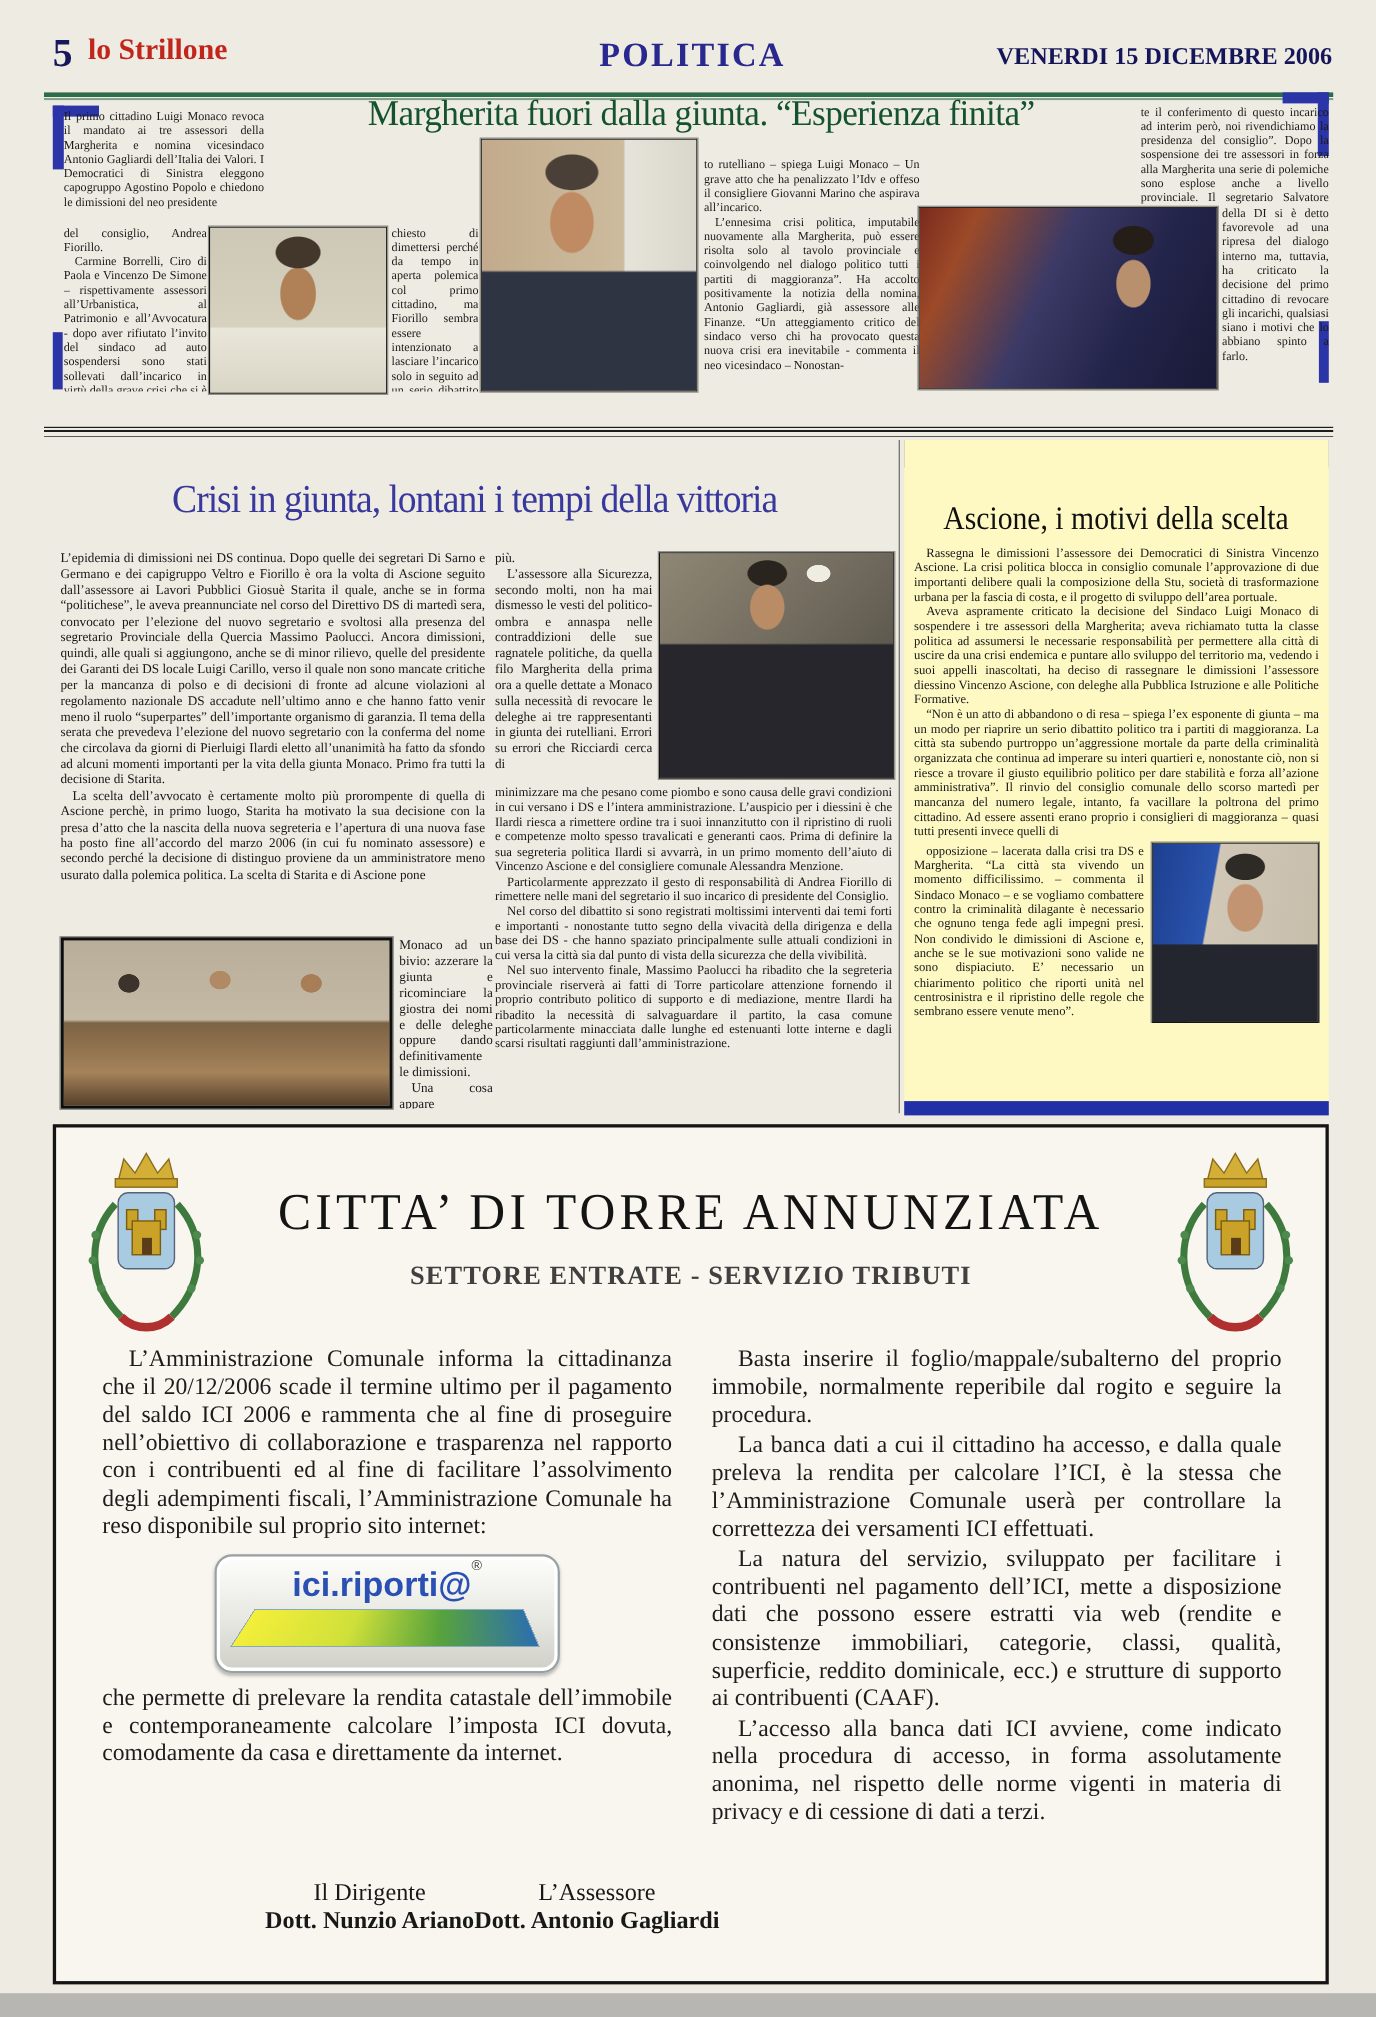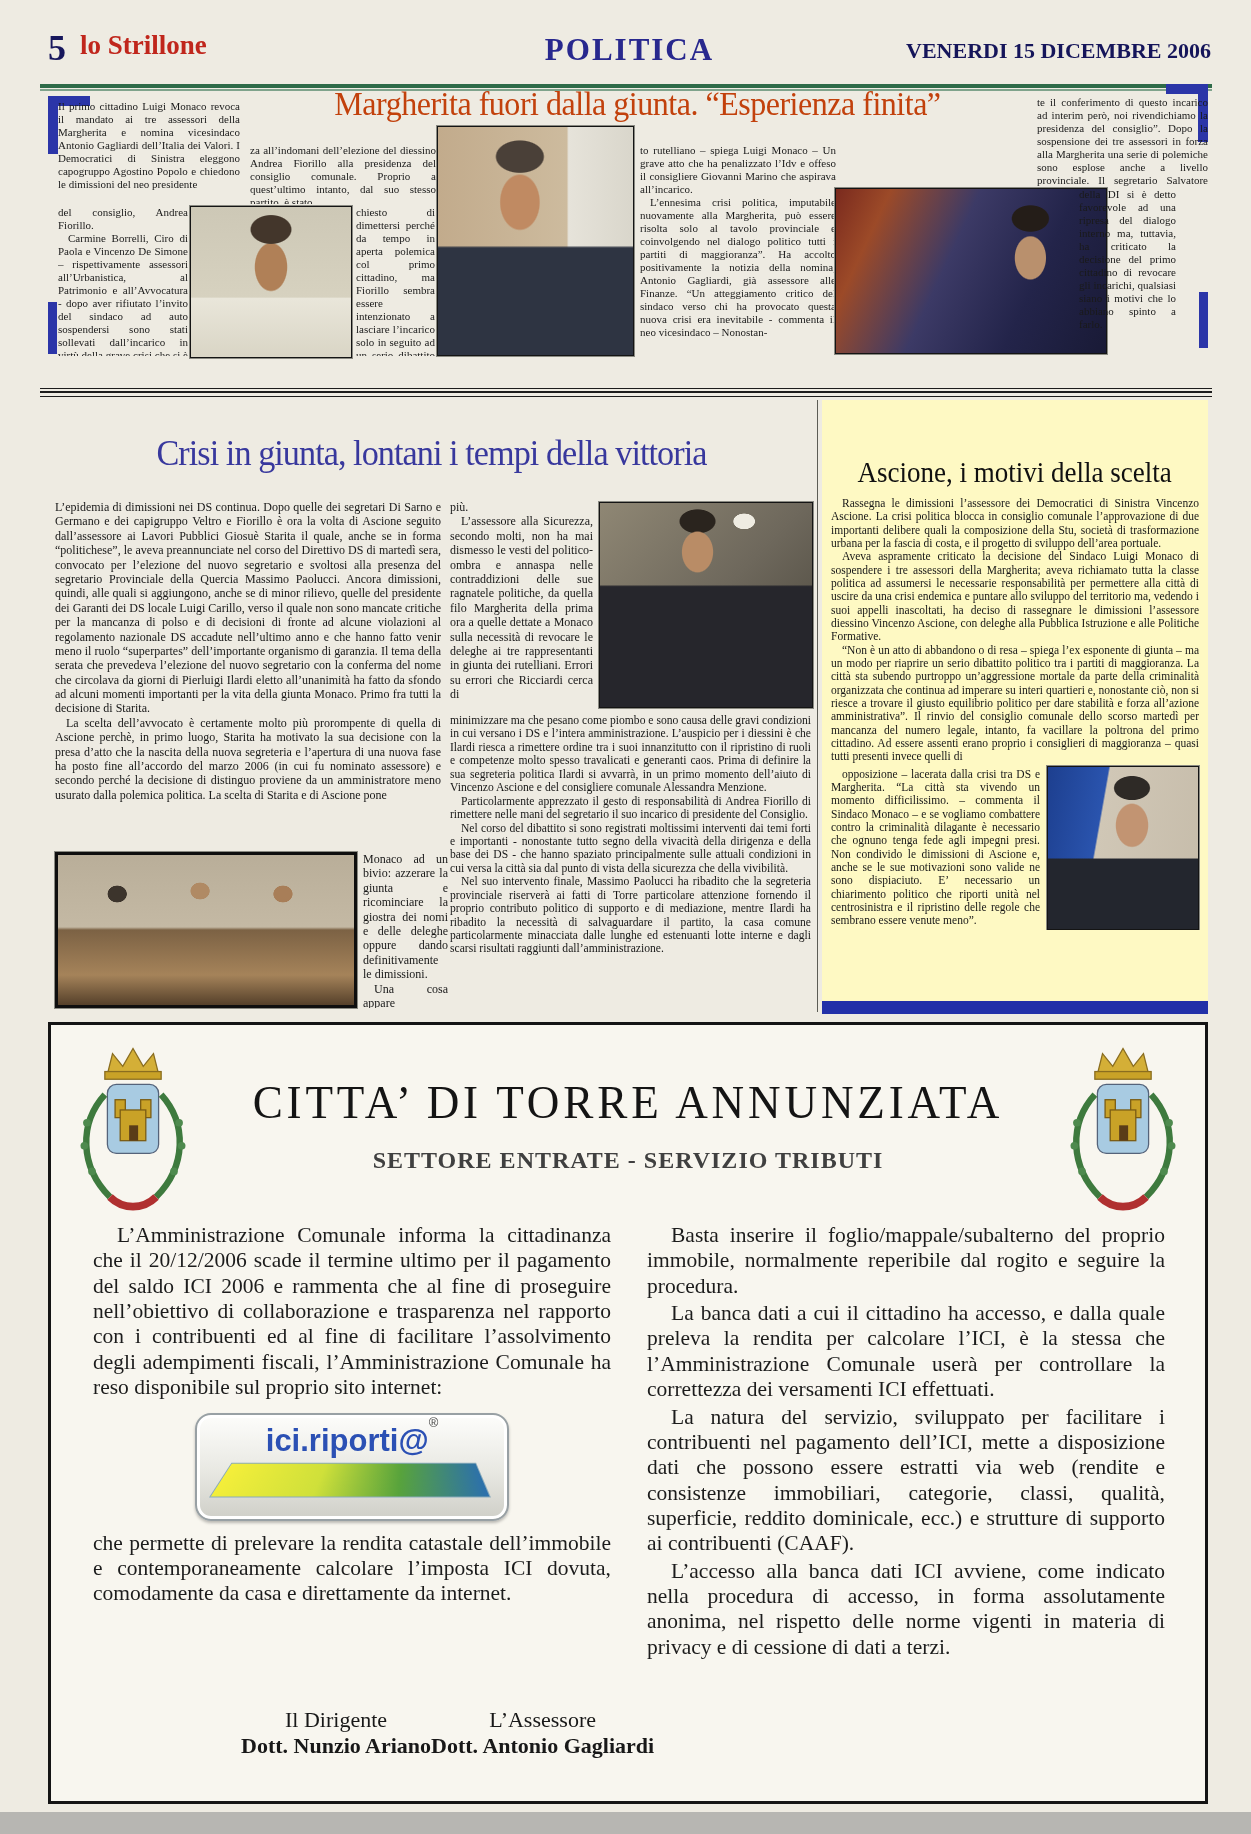--- a/index.html
+++ b/index.html
@@ -21,21 +21,21 @@
   .pagenum{font-size:36px;font-weight:bold;color:#17175c;display:inline-block;vertical-align:top;line-height:1;}
   .masthead{font-size:27px;font-weight:bold;color:#c0261c;display:inline-block;margin-left:10px;vertical-align:top;line-height:1.15;}
   .section{position:absolute;left:50%;transform:translateX(-50%);top:2px;font-size:31px;font-weight:bold;color:#28288e;letter-spacing:2px;}
   .idate{position:absolute;right:0;top:8px;font-size:22px;font-weight:bold;color:#15155a;}
   .green-rule{position:absolute;left:40px;top:84px;width:1172px;height:7px;
     background:linear-gradient(#2e6b48 0 4px,#eeebe2 4px 5px,#7fa38c 5px 7px);}
 
   
   .top-article{position:absolute;left:48px;top:96px;width:1160px;height:266px;}
   .top-headline{position:absolute;left:192px;top:-10px;width:795px;text-align:center;
-    font-size:33px;color:#c2410c;white-space:nowrap;letter-spacing:-0.5px;}
+    font-size:33px;color:#14532d;white-space:nowrap;letter-spacing:-0.5px;}
   .top-headline span{display:inline-block;transform:scaleX(.97);transform-origin:center;}
   .tcol{position:absolute;font-size:11px;line-height:1.18;text-align:justify;overflow:hidden;color:#1a1a1a;}
   .tcol p{margin:0;text-indent:10px;}
   .tcol p.ni{text-indent:0;}
   .bracket{position:absolute;background:#2b35a8;}
 
   
   .ph{position:absolute;border:1px solid #141414;outline:1px solid #8a8a82;background:#999;}
   .ph-a{background:
     radial-gradient(ellipse 34px 24px at 50% 15%, #43362b 58%, rgba(0,0,0,0) 62%),
@@ -151,41 +151,38 @@
     <h1 class="top-headline" style="margin:0;font-weight:normal;"><span>Margherita fuori dalla giunta. “Esperienza finita”</span></h1>
 
     <div class="tcol" style="left:10px;top:4px;width:182px;height:106px;">
       <p class="ni">Il primo cittadino Luigi Monaco revoca il mandato ai tre assessori della Margherita e nomina vicesindaco Antonio Gagliardi dell’Italia dei Valori. I Democratici di Sinistra eleggono capogruppo Agostino Popolo e chiedono le dimissioni del neo presidente</p>
     </div>
     <div class="tcol" style="left:10px;top:110px;width:130px;height:150px;">
       <p class="ni">del consiglio, Andrea Fiorillo.</p>
       <p>Carmine Borrelli, Ciro di Paola e Vincenzo De Simone – rispettivamente assessori all’Urbanistica, al Patrimonio e all’Avvocatura - dopo aver rifiutato l’invito del sindaco ad auto sospendersi sono stati sollevati dall’incarico in virtù della grave crisi che si è riaperta in maggioran-</p>
     </div>
 
-    <div class="tcol" style="left:202px;top:48px;width:186px;height:60px;">
-      <p class="ni">za all’indomani dell’elezione del diessino Andrea Fiorillo alla presidenza del consiglio comunale. Proprio a quest’ultimo intanto, dal suo stesso partito, è stato</p>
-    </div>
     <div class="tcol" style="left:308px;top:110px;width:79px;height:150px;">
       <p class="ni">chiesto di dimettersi perché da tempo in aperta polemica col primo cittadino, ma Fiorillo sembra essere intenzionato a lasciare l’incarico solo in seguito ad un serio dibattito politico.</p>
 
     </div>
     <div class="ph ph-a" style="left:142px;top:110px;width:160px;height:150px;"></div>
 
     <div class="ph ph-b" style="left:389px;top:30px;width:195px;height:228px;"></div>
 
     <div class="tcol" style="left:592px;top:48px;width:196px;height:212px;">
       <p class="ni">to rutelliano – spiega Luigi Monaco – Un grave atto che ha penalizzato l’Idv e offeso il consigliere Giovanni Marino che aspirava all’incarico.</p>
       <p>L’ennesima crisi politica, imputabile nuovamente alla Margherita, può essere risolta solo al tavolo provinciale e coinvolgendo nel dialogo politico tutti i partiti di maggioranza”. Ha accolto positivamente la notizia della nomina, Antonio Gagliardi, già assessore alle Finanze. “Un atteggiamento critico del sindaco verso chi ha provocato questa nuova crisi era inevitabile - commenta il neo vicesindaco – Nonostan-</p>
     </div>
 
     <div class="tcol" style="left:989px;top:0;width:171px;height:92px;">
       <p class="ni">te il conferimento di questo incarico ad interim però, noi rivendichiamo la presidenza del consiglio”. Dopo la sospensione dei tre assessori in forza alla Margherita una serie di polemiche sono esplose anche a livello provinciale. Il segretario Salvatore Piccolo</p>
     </div>
     <div class="ph ph-c" style="left:787px;top:92px;width:270px;height:164px;"></div>
-    <div class="tcol" style="left:1031px;top:92px;width:97px;height:166px;">
+    <div class="tcol" style="left:1063px;top:92px;width:97px;height:166px;">
       <p class="ni">della DI si è detto favorevole ad una ripresa del dialogo interno ma, tuttavia, ha criticato la decisione del primo cittadino di revocare gli incarichi, qualsiasi siano i motivi che lo abbiano spinto a farlo.</p>
     </div>
   </div>
 
   <div class="triple-rule"></div>
   <div class="kicker">LE DIMISSIONI</div>
 
   <h2 class="main-headline" style="margin:0;font-weight:normal;"><span>Crisi in giunta, lontani i tempi della vittoria</span></h2>
 
   <div class="main-body">

